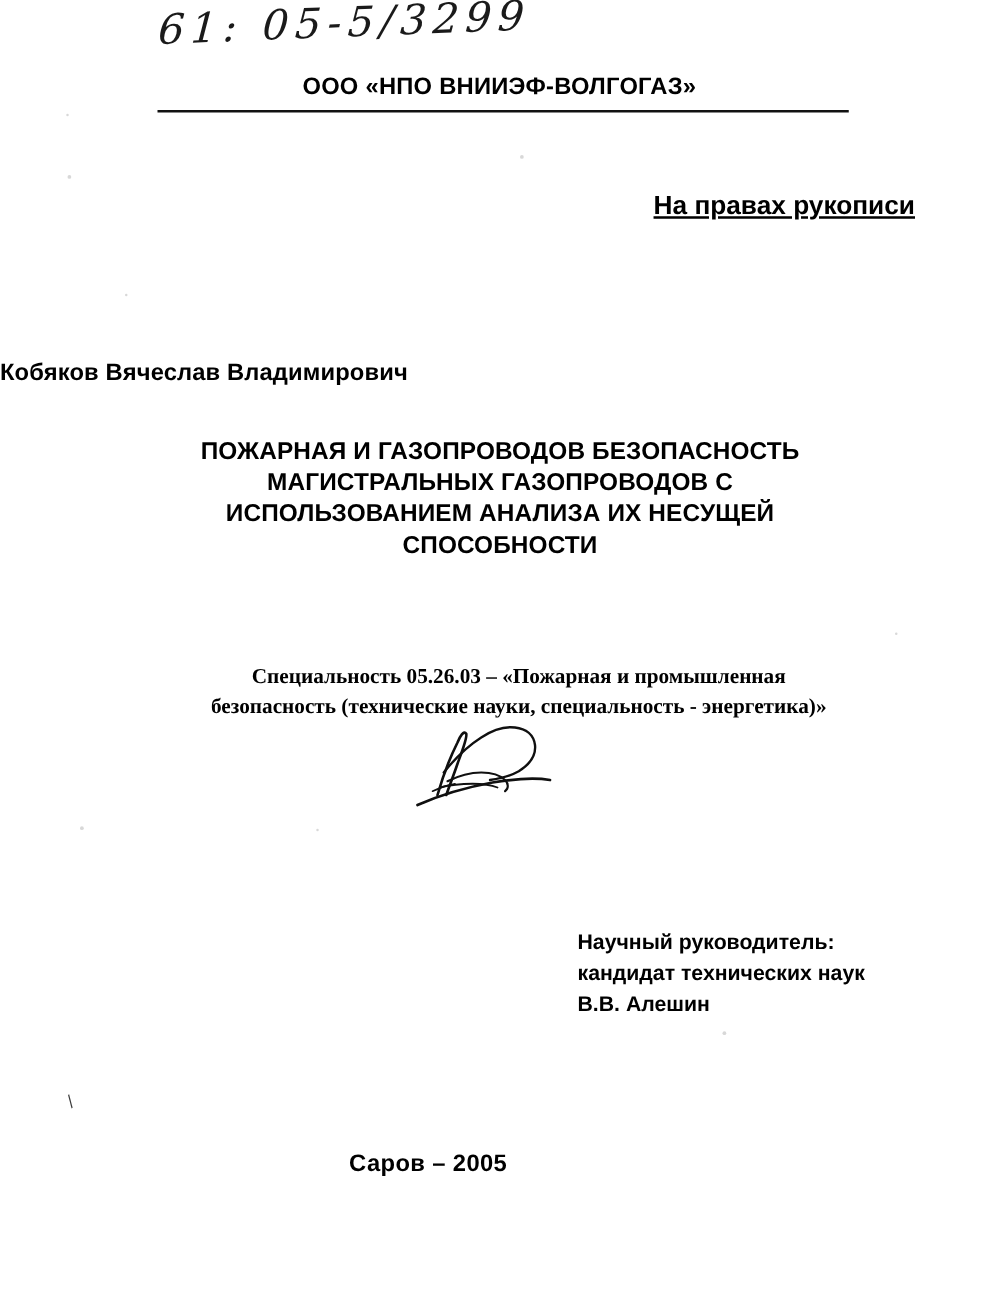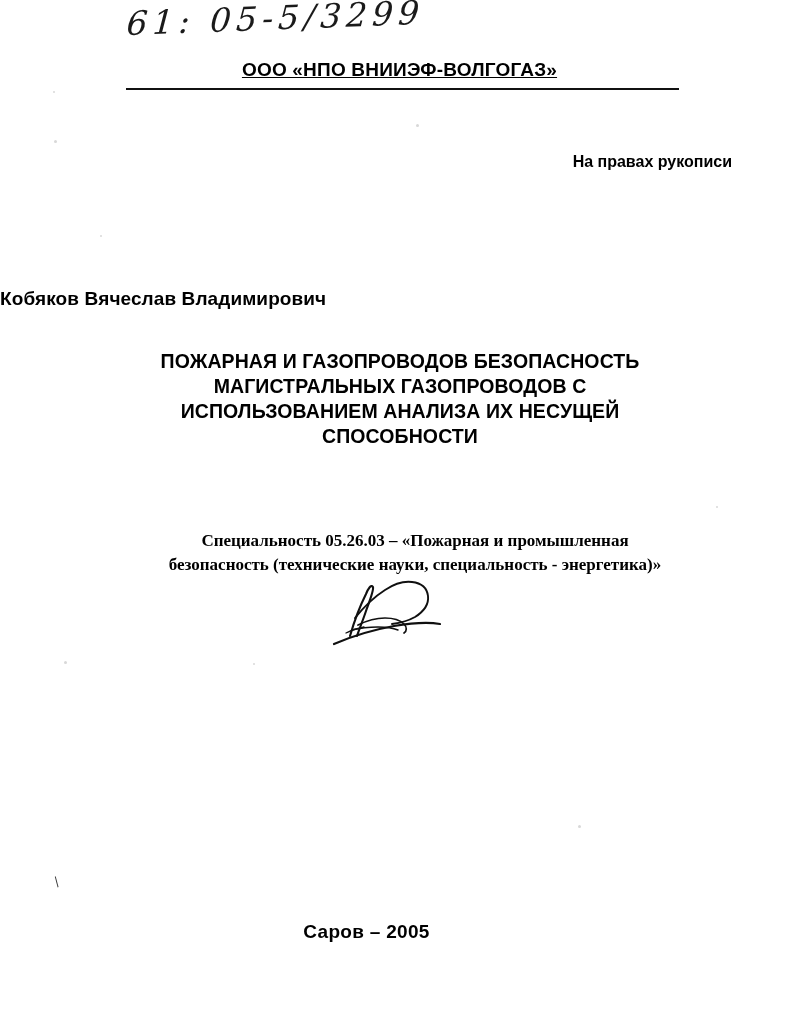--- a/index.html
+++ b/index.html
@@ -37,39 +37,39 @@
   
   .org-name {
     position: absolute;
     left: 0;
     top: 59px;
     width: 799px;
     text-align: center;
     font-size: 19px;
     font-weight: bold;
     letter-spacing: 0.2px;
-    text-decoration: underline;
   }
   .header-rule {
     position: absolute;
     left: 126px;
     top: 88px;
     width: 553px;
     height: 2px;
     background: #111111;
   }
 
   
   .manuscript-rights {
     position: absolute;
     right: 67px;
     top: 153px;
-    font-size: 16px;
+    font-size: 21px;
     font-weight: bold;
     white-space: nowrap;
+    text-decoration: underline;
   }
 
   
   .author-name {
     position: absolute;
     left: 0;
     top: 288px;
     width: 799px;
     font-size: 19px;
     font-weight: bold;
@@ -141,21 +141,20 @@
   
   .place-year {
     position: absolute;
     left: 0;
     top: 921px;
     width: 685px;
     text-align: center;
     font-size: 19px;
     font-weight: bold;
     letter-spacing: 0.3px;
-    margin-left: 24px;
   }
 
   
   .scan-mark {
     position: absolute;
     background: transparent;
     pointer-events: none;
   }
   .scan-mark-a {
     left: 54px;
@@ -216,18 +215,23 @@
                  C86 43 77 45 70 46" stroke-width="1.9"></path>
         <path d="M36 47 C44 43 54 40 63 40 C71 40 78 42 82 46 C85 49 85 53 82 55" stroke-width="1.7"></path>
         <path d="M30 52 C38 50 47 49 56 49 C64 49 71 50 76 52" stroke-width="1.5"></path>
         <path d="M12 66 C28 59 50 52 72 48 C90 45 106 44 118 46" stroke-width="2.2"></path>
         <path d="M24 55 C30 52 36 50 42 49" stroke-width="1.3"></path>
       </g>
     </svg>
   </div>
 
 
+  <div class="supervisor">
+    <span class="supline">Научный руководитель:</span>
+    <span class="supline">кандидат технических наук</span>
+    <span class="supline">В.В. Алешин</span>
+  </div>
 
   <div class="place-year">Саров – 2005</div>
 
   <div class="scan-mark scan-mark-a">/</div>
 
 </div>
 
 </body></html>

